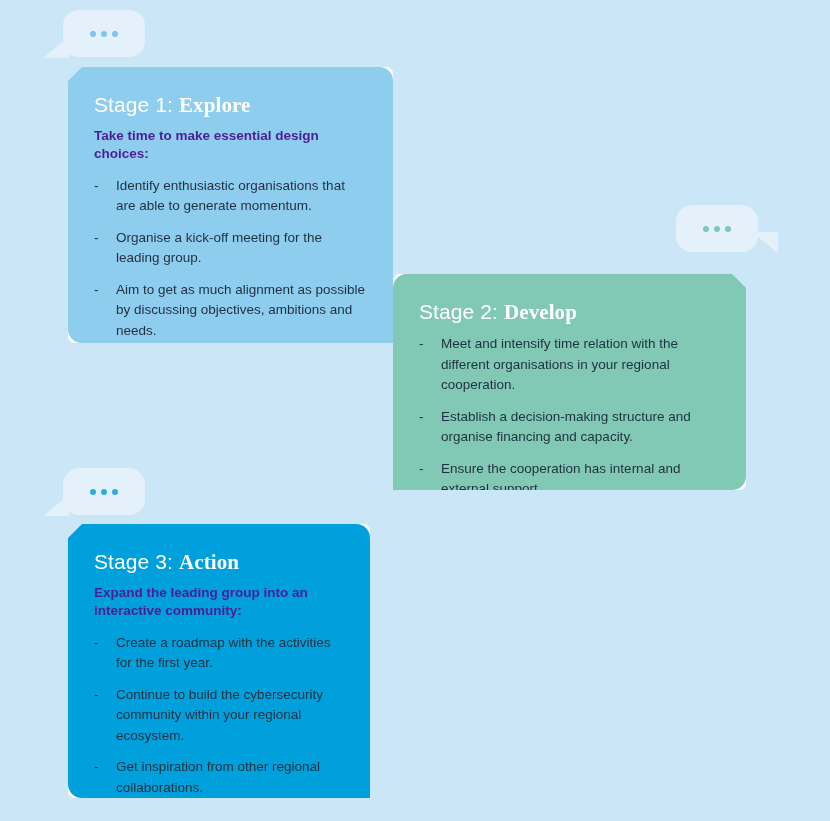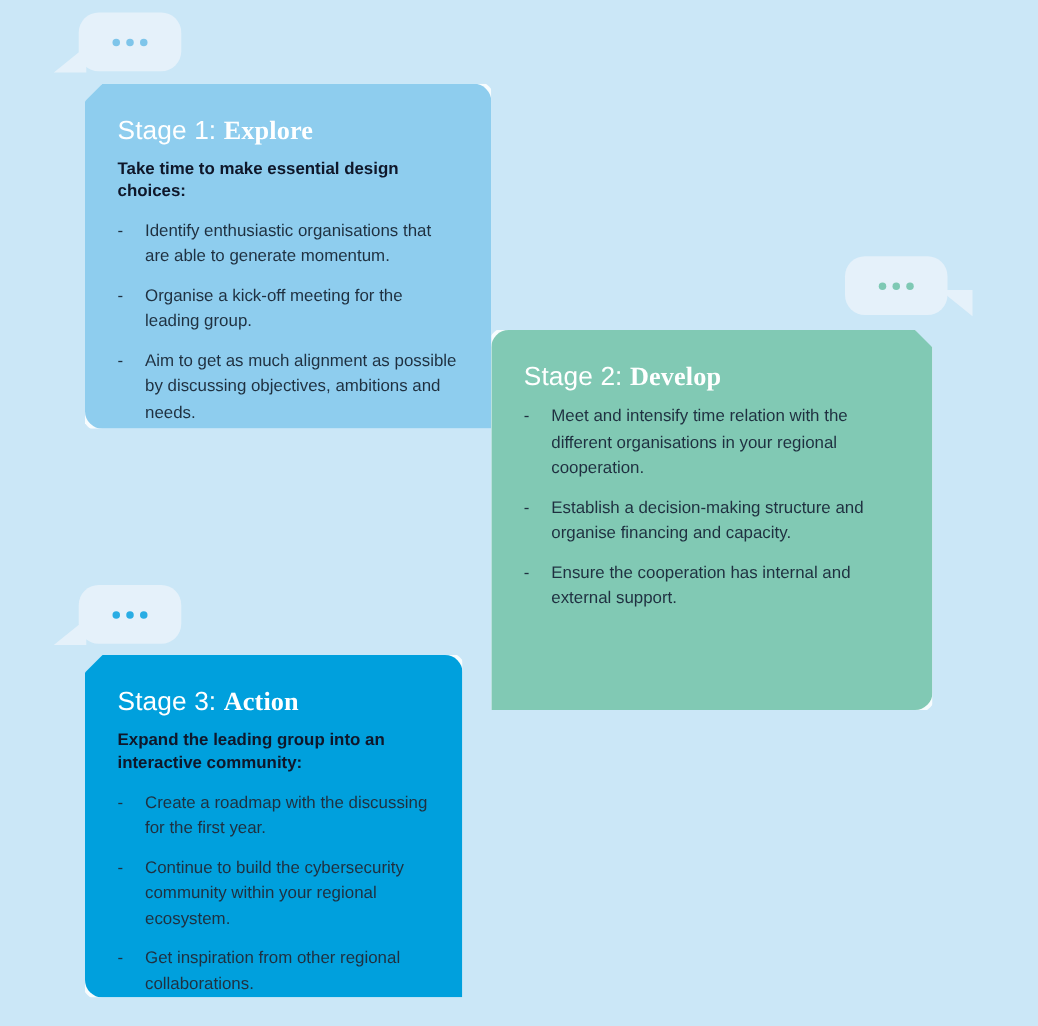--- a/index.html
+++ b/index.html
@@ -90,23 +90,23 @@
     left: 68px;
     top: 67px;
     width: 325px;
     height: 276px;
     background: #8ecdee;
     border-radius: 0 14px 0 14px;
     clip-path: polygon(0 14px, 14px 0, 100% 0, 100% 100%, 0 100%);
   }
   #card-stage-2 {
     left: 393px;
-    top: 264px;
+    top: 274px;
     width: 353px;
-    height: 304px;
+    height: 216px;
     background: #81c9b4;
     border-radius: 14px 0 14px 0;
     clip-path: polygon(0 0, calc(100% - 14px) 0, 100% 14px, 100% 100%, 0 100%);
   }
   #card-stage-3 {
     left: 68px;
     top: 524px;
     width: 302px;
     height: 274px;
     background: #00a0dd;
@@ -125,21 +125,21 @@
     letter-spacing: 0.1px;
   }
   .card-title .strong {
     font-weight: 700;
     font-family: Liberation Serif, serif;
   }
 
   .card-subtitle {
     font-size: 13.5px;
     font-weight: 700;
-    color: #0f172a;
+    color: #4c1d95;
     line-height: 1.35;
     margin: 0 0 12px 0;
   }
 
   .bullets {
     margin: 0;
     padding: 0;
     list-style: none;
   }
   .bullets li {
@@ -241,21 +241,21 @@
   </div>
 
   <div class="card" id="card-stage-3" style="background: rgb(0, 160, 221);">
     <h2 class="card-title"><span>Stage 3:</span>
       <span class="strong">Action</span>
     </h2>
     <p class="card-subtitle">Expand the leading group into an interactive community:</p>
     <ul class="bullets">
       <li>
         <span class="dash">-</span>
-        <span class="btext">Create a roadmap with the discussing for the first year.</span>
+        <span class="btext">Create a roadmap with the activities for the first year.</span>
       </li>
       <li>
         <span class="dash">-</span>
         <span class="btext">Continue to build the cybersecurity community within your regional ecosystem.</span>
       </li>
       <li>
         <span class="dash">-</span>
         <span class="btext">Get inspiration from other regional collaborations.</span>
       </li>
     </ul>

